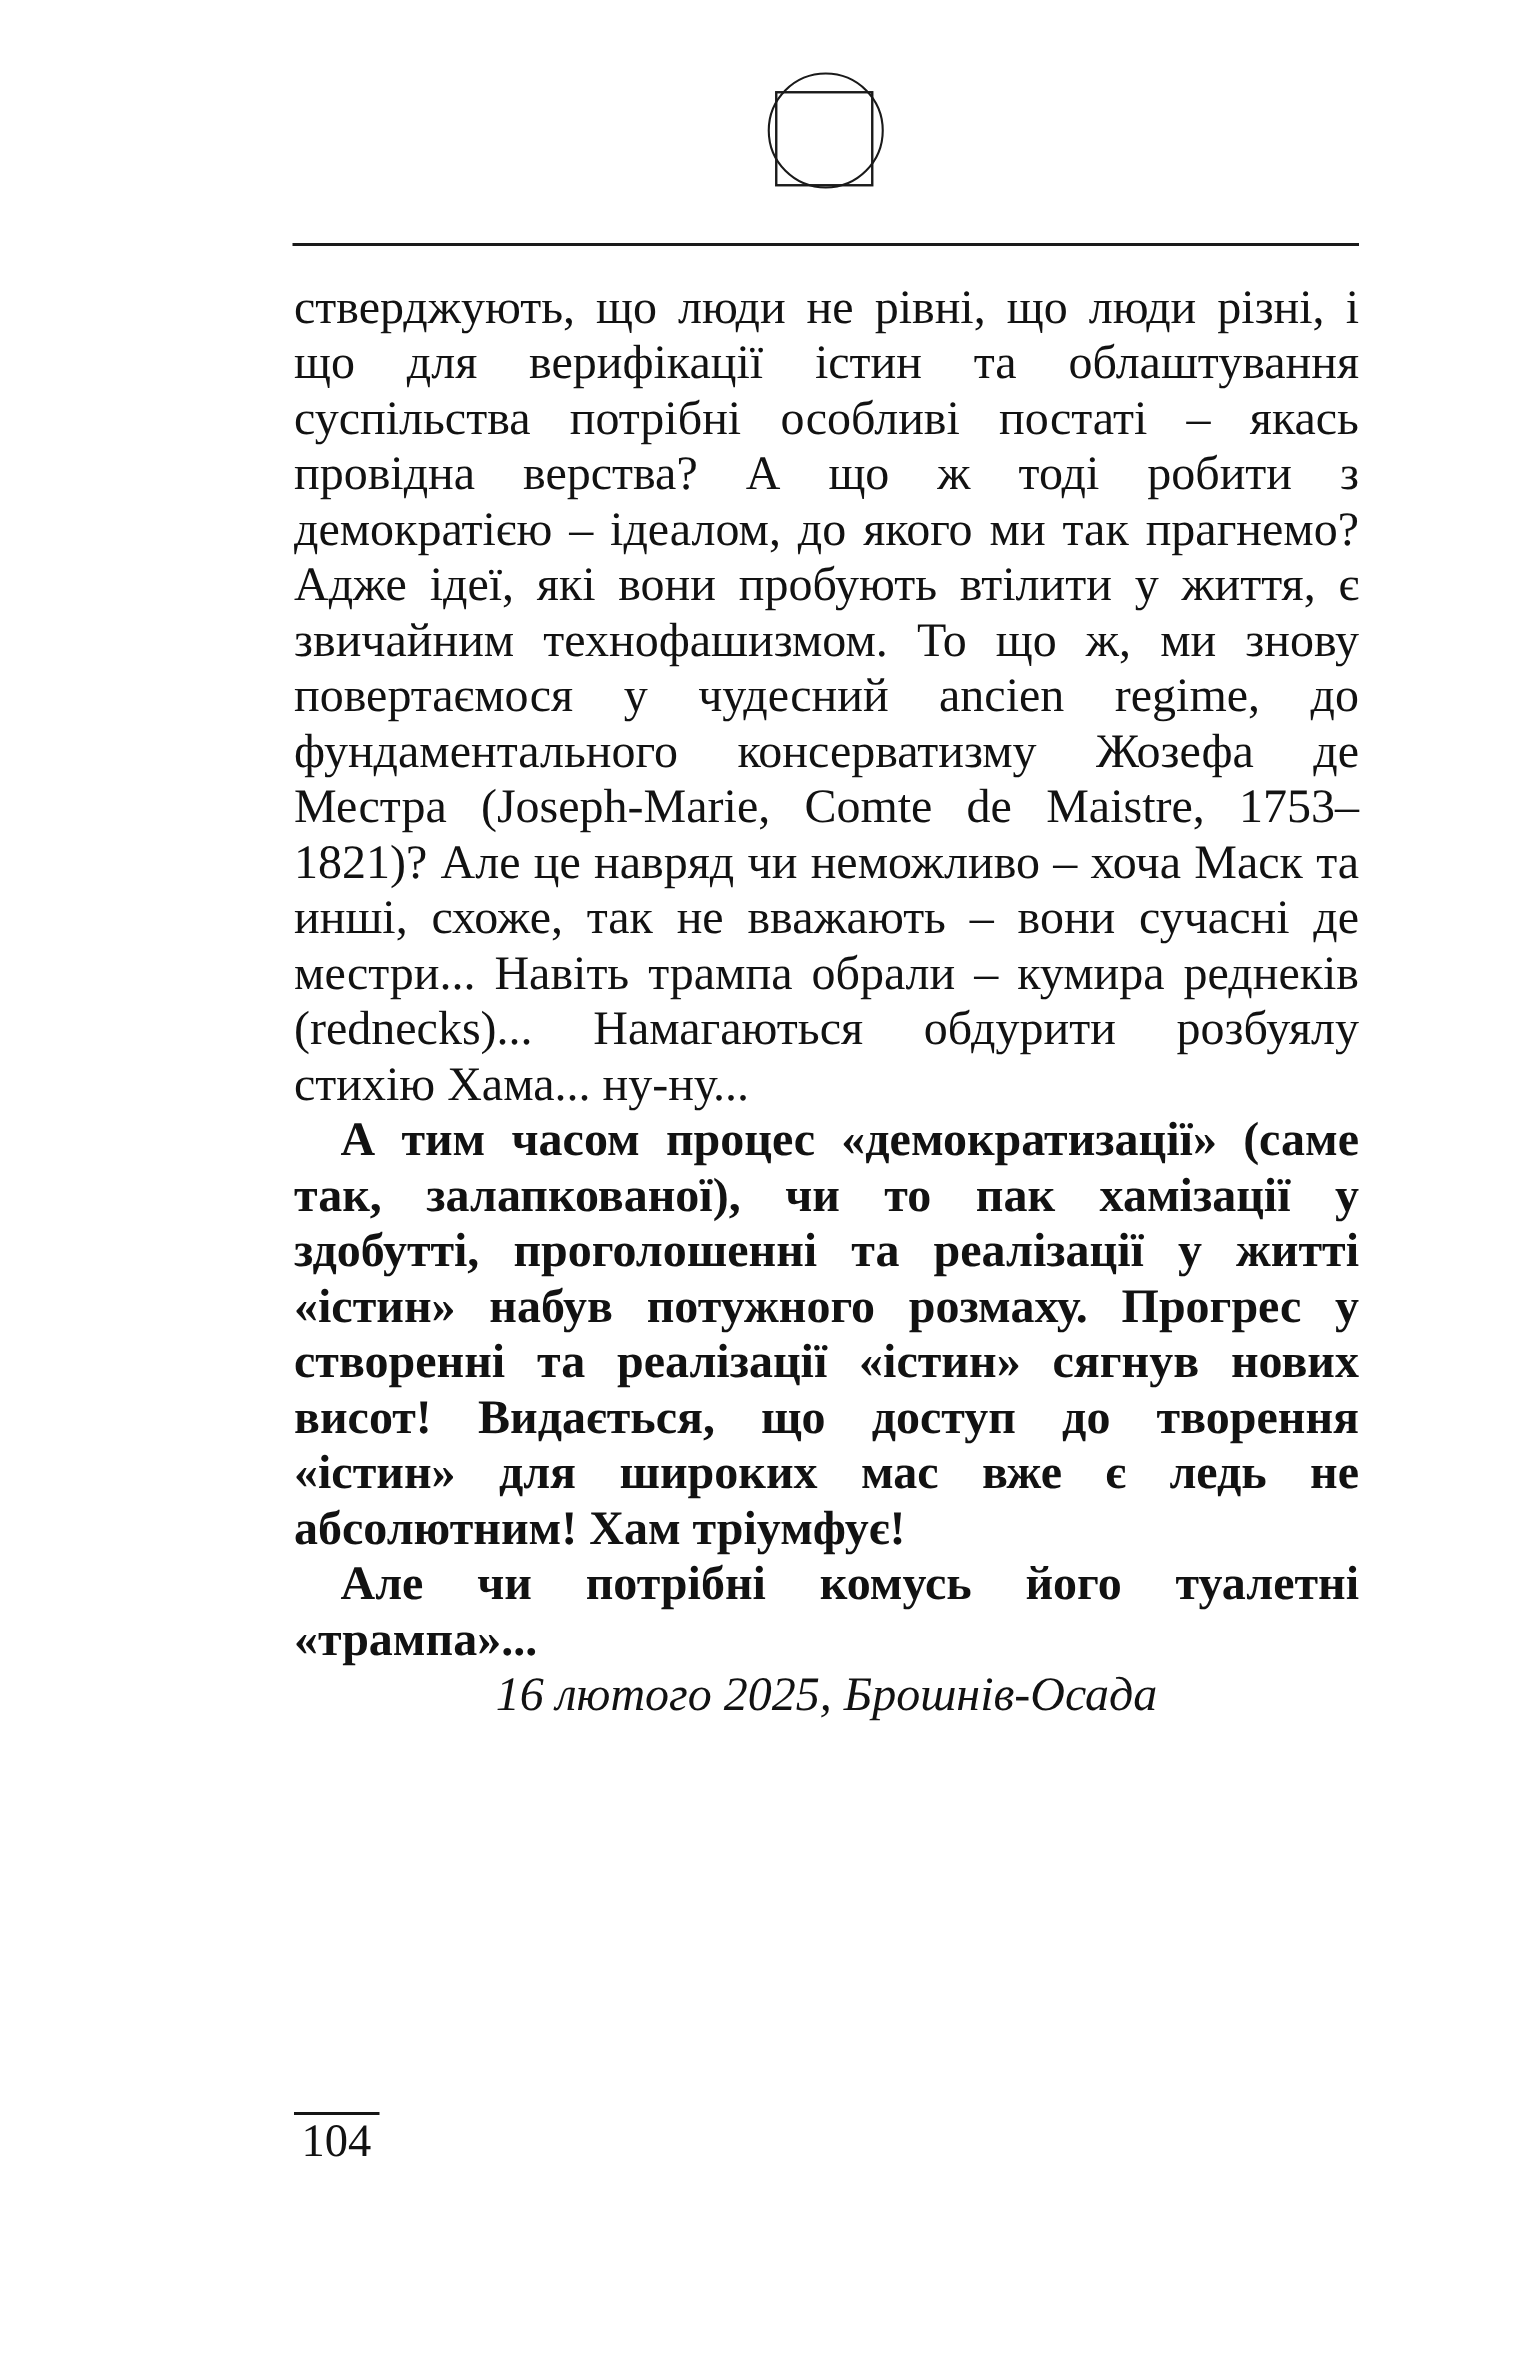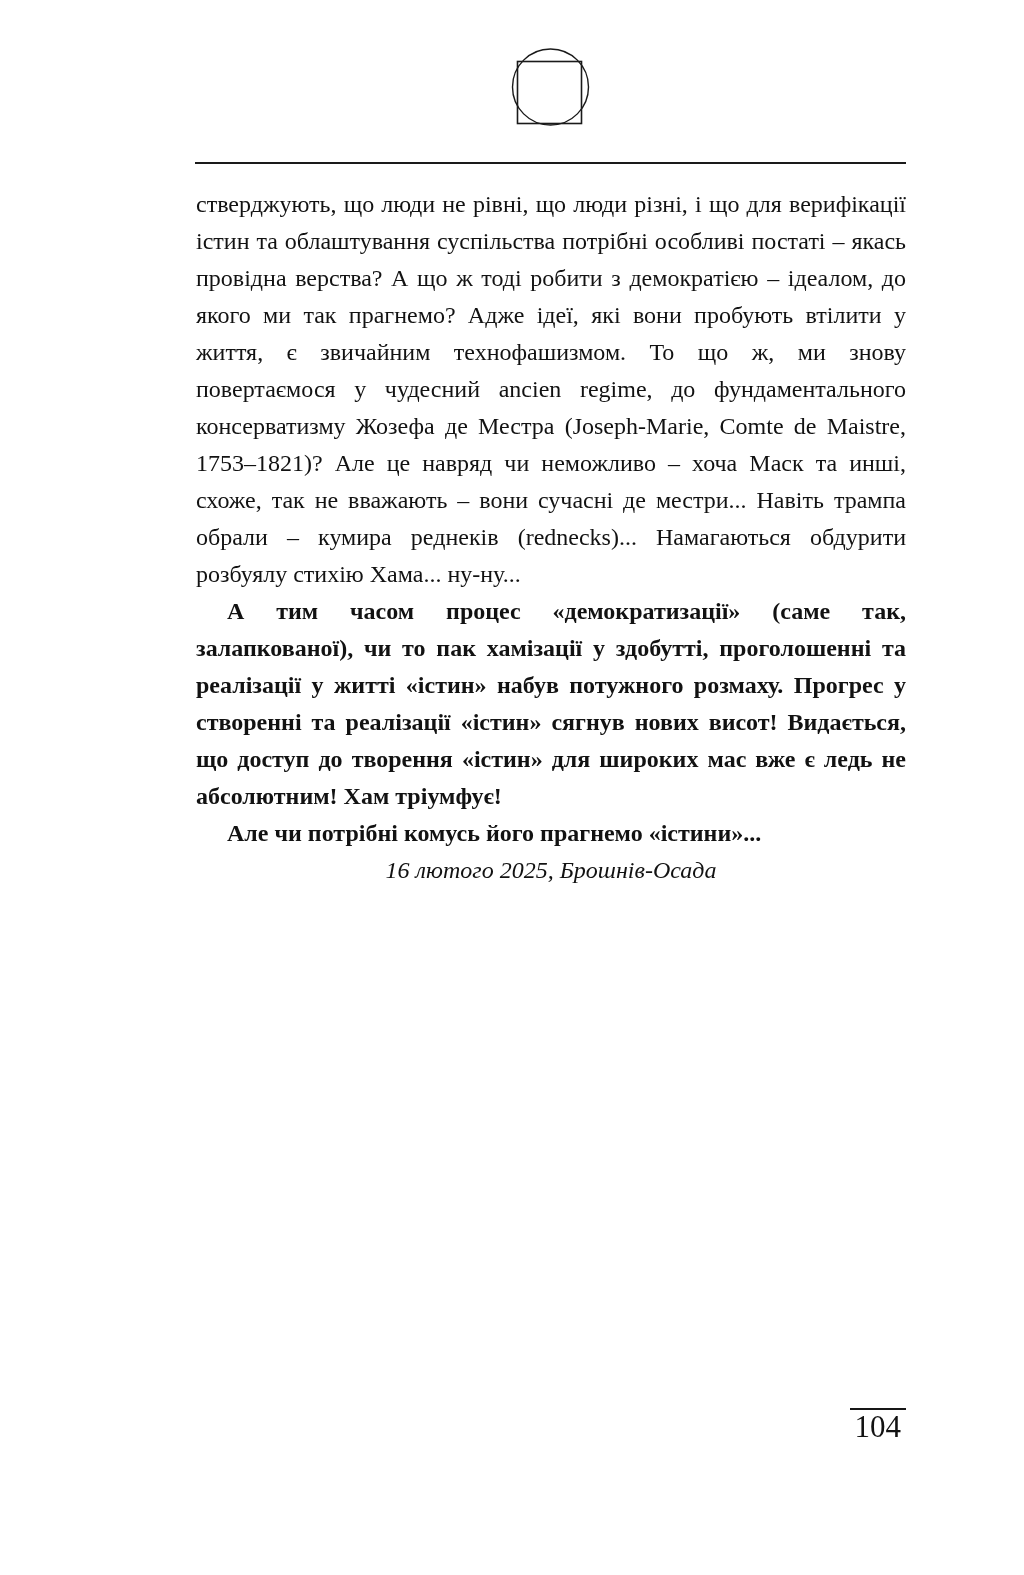--- a/index.html
+++ b/index.html
@@ -50,40 +50,40 @@
     border-top: 2px solid #1a1a1a;
     height: 0;
   }
 
   
   .textblock {
     position: absolute;
     left: 196px;
     top: 186px;
     width: 710px;
-    font-size: 24px;
+    font-size: 32px;
     line-height: 37px;
     text-align: justify;
     color: #121212;
   }
   .textblock p { margin: 0; }
   .para.indent { text-indent: 31px; font-weight: bold; }
   .dateline {
     margin-top: 32px;
     text-align: center;
     font-style: italic;
   }
 
   
   .folio {
     position: absolute;
     left: 196px;
     top: 1408px;
     width: 710px;
-    text-align: right;
+    text-align: left;
   }
   .folio-num {
     display: inline-block;
     border-top: 2px solid #161616;
     padding: 1px 5px 0 5px;
     font-size: 31px;
     line-height: 1;
     color: #121212;
   }
 </style>
@@ -98,21 +98,21 @@
       <rect x="6.5" y="13.5" width="64" height="62" fill="none" stroke="#1a1a1a" stroke-width="1.6"></rect>
     </svg>
   </div>
 
 
   <div class="header-rule"></div>
 
   <div class="textblock">
     <p class="para">стверджують, що люди не рівні, що люди різні, і що для верифікації істин та облаштування суспільства потрібні особливі постаті – якась провідна верства? А що ж тоді робити з демократією – ідеалом, до якого ми так прагнемо? Адже ідеї, які вони пробують втілити у життя, є звичайним технофашизмом. То що ж, ми знову повертаємося у чудесний ancien regime, до фундаментального консерватизму Жозефа де Местра (Joseph-Marie, Comte de Maistre, 1753–1821)? Але це навряд чи неможливо – хоча Маск та инші, схоже, так не вважають – вони сучасні де местри... Навіть трампа обрали – кумира реднеків (rednecks)... Намагаються обдурити розбуялу стихію Хама... ну-ну...</p>
     <p class="para indent">А тим часом процес «демократизації» (саме так, залапкованої), чи то пак хамізації у здобутті, проголошенні та реалізації у житті «істин» набув потужного розмаху. Прогрес у створенні та реалізації «істин» сягнув нових висот! Видається, що доступ до творення «істин» для широких мас вже є ледь не абсолютним! Хам тріумфує!</p>
-    <p class="para indent">Але чи потрібні комусь його прагнемо «істини»...</p>
+    <p class="para indent">Але чи потрібні комусь його туалетні «трампа»...</p>
     <p class="dateline">16 лютого 2025, Брошнів-Осада</p>
   </div>
 
   <div class="folio">
     <span class="folio-num">104</span>
   </div>
 
 </div>
 
 </body></html>

